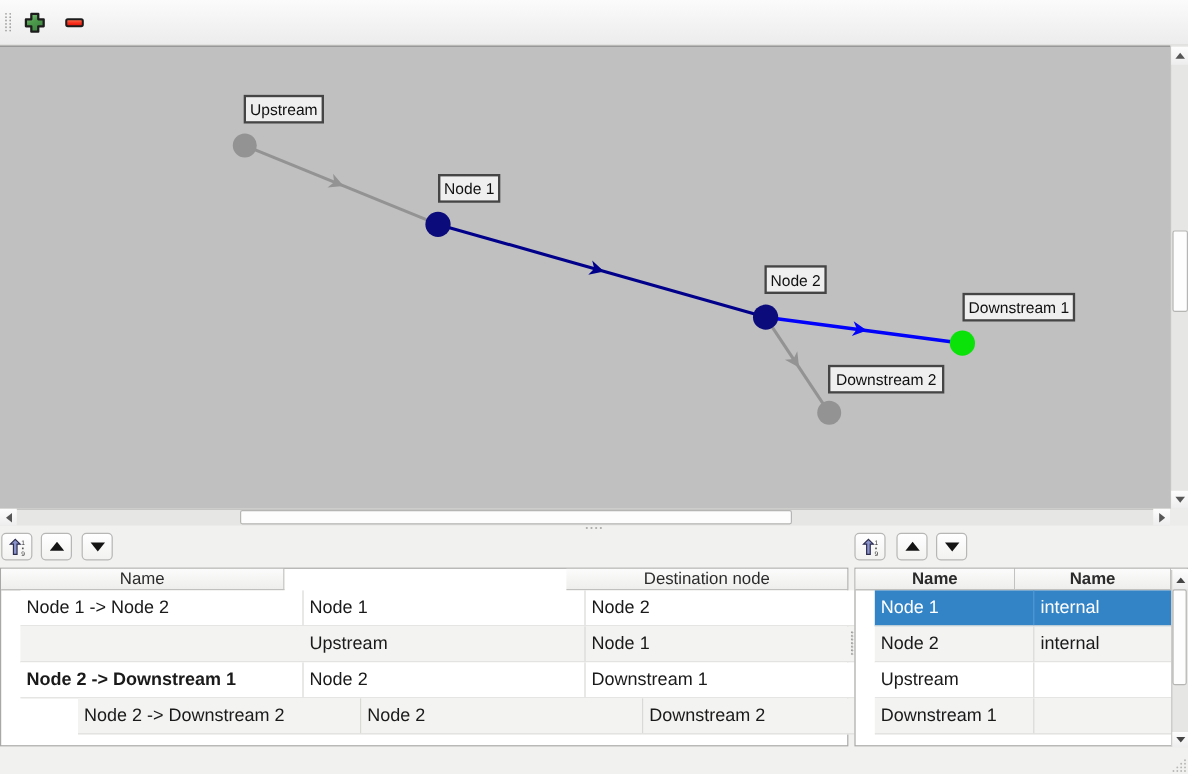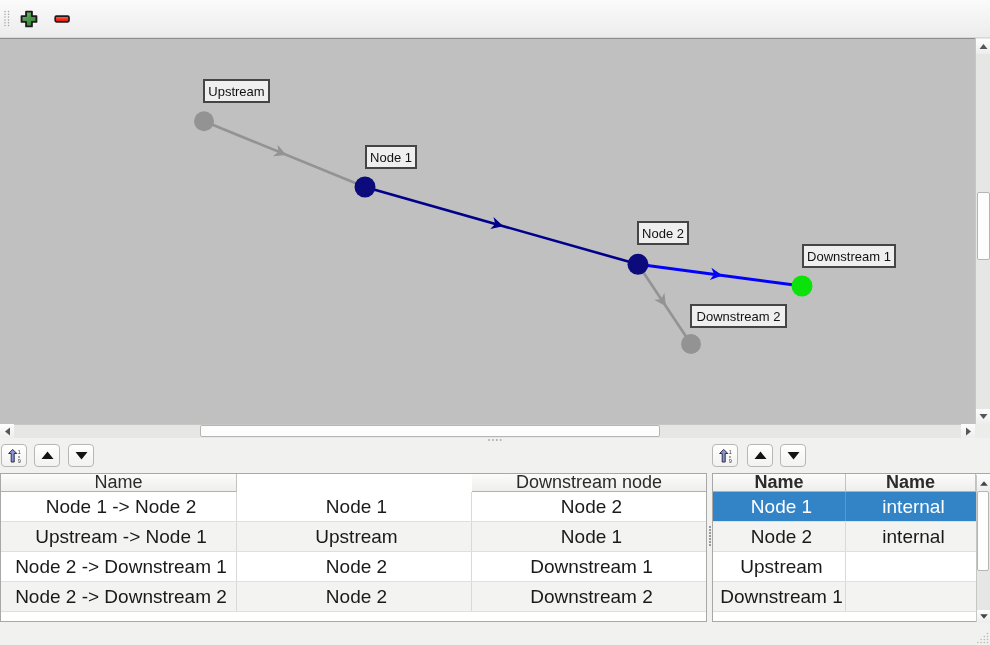--- a/index.html
+++ b/index.html
@@ -22,23 +22,23 @@
   .thumb{position:absolute;background:#fdfdfd;border:1px solid #b5b5b3;
     box-sizing:border-box;border-radius:2px;}
   
   .btn{position:absolute;width:26px;height:23px;background:linear-gradient(#ffffff,#f2f2f1);
     border:1px solid #b7b7b5;border-radius:4px;box-sizing:border-box;
     display:flex;align-items:center;justify-content:center;}
   
   .tblframe{position:absolute;border:1px solid #a8a8a6;box-sizing:border-box;background:#fff;}
   .th{position:absolute;top:0;height:18px;background:linear-gradient(#fcfcfc,#eeeeec);
     border-right:1px solid #c2c2c0;border-bottom:1px solid #b1b1af;box-sizing:border-box;
-    font-size:18px;color:#2b2b2b;text-align:center;line-height:17px;}
-  .row{position:absolute;left:0;width:100%;height:30px;box-sizing:border-box;
-    border-bottom:1px solid #dfdfdd;font-size:19px;color:#1a1a1a;line-height:29px;text-align:center;}
+    font-size:14px;color:#2b2b2b;text-align:center;line-height:17px;}
+  .row{position:absolute;left:16px;width:100%;height:30px;box-sizing:border-box;
+    border-bottom:1px solid #dfdfdd;font-size:15px;color:#1a1a1a;line-height:29px;}
   .row .c{position:absolute;top:0;height:100%;padding-left:5px;box-sizing:border-box;
     border-right:1px solid #d9d9d7;overflow:hidden;white-space:nowrap;}
   .even{background:#ffffff;} .odd{background:#f3f3f1;}
   .grip-v{background-image:radial-gradient(circle at 1px 1px,#9a9a98 0.8px,transparent 1px);
     background-size:3px 3px;}
 </style>
 </head>
 <body>
 
 <div id="toolbar" class="abs"></div>
@@ -168,37 +168,36 @@
     </svg>
   </div>
 <div class="btn" style="left:780px;top:444px;">
     <svg width="13" height="9">
       <polygon points="0.5,1 12.5,1 6.5,8.5" fill="#141414"></polygon>
     </svg>
   </div>
 
 <div class="tblframe" style="left:0px;top:473px;width:707px;height:149px;">
   <div class="th" style="left:0;width:236px;">Name</div>
-  <div class="th" style="left:471px;width:234px;border-right:none;">Downstream node</div>
+  <div class="th" style="left:471px;width:234px;border-right:none;">Destination node</div>
   <div class="row even" style="top:18px;">
     <div class="c" style="left:0;width:236px;">Node 1 -&gt; Node 2</div>
     <div class="c" style="left:236px;width:235px;">Node 1</div>
     <div class="c" style="left:471px;width:234px;border-right:none;">Node 2</div>
   </div>
   <div class="row odd" style="top:48px;">
-    <div class="c" style="left:0;width:236px;">Upstream -&gt; Node 1</div>
     <div class="c" style="left:236px;width:235px;">Upstream</div>
     <div class="c" style="left:471px;width:234px;border-right:none;">Node 1</div>
   </div>
   <div class="row even" style="top:78px;">
-    <div class="c" style="left:0;width:236px;">Node 2 -&gt; Downstream 1</div>
+    <div class="c" style="left:0;width:236px;font-weight:bold;">Node 2 -&gt; Downstream 1</div>
     <div class="c" style="left:236px;width:235px;">Node 2</div>
     <div class="c" style="left:471px;width:234px;border-right:none;">Downstream 1</div>
   </div>
-  <div class="row odd" style="top:108px;">
+  <div class="row odd" style="top:108px;margin-left:48px;">
     <div class="c" style="left:0;width:236px;">Node 2 -&gt; Downstream 2</div>
     <div class="c" style="left:236px;width:235px;">Node 2</div>
     <div class="c" style="left:471px;width:234px;border-right:none;">Downstream 2</div>
   </div>
 </div>
 
 <div class="abs grip-v" style="left:708.5px;top:526px;width:3px;height:20px;"></div>
 
 <div class="tblframe" style="left:712px;top:473px;width:278px;height:149px;">
   <div class="th" style="left:0;width:133px;font-weight:bold;">Name</div>

